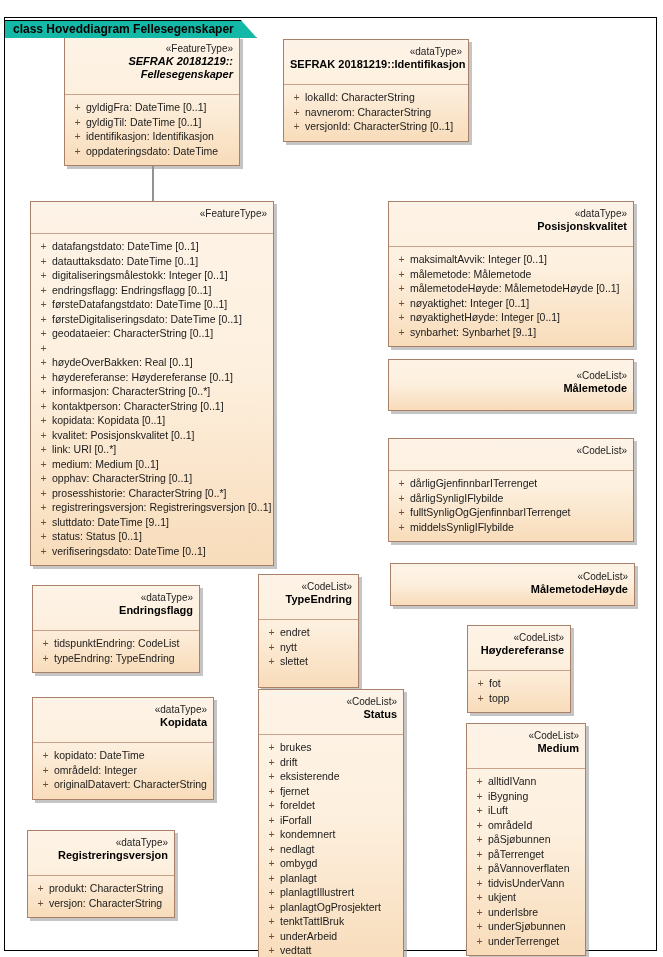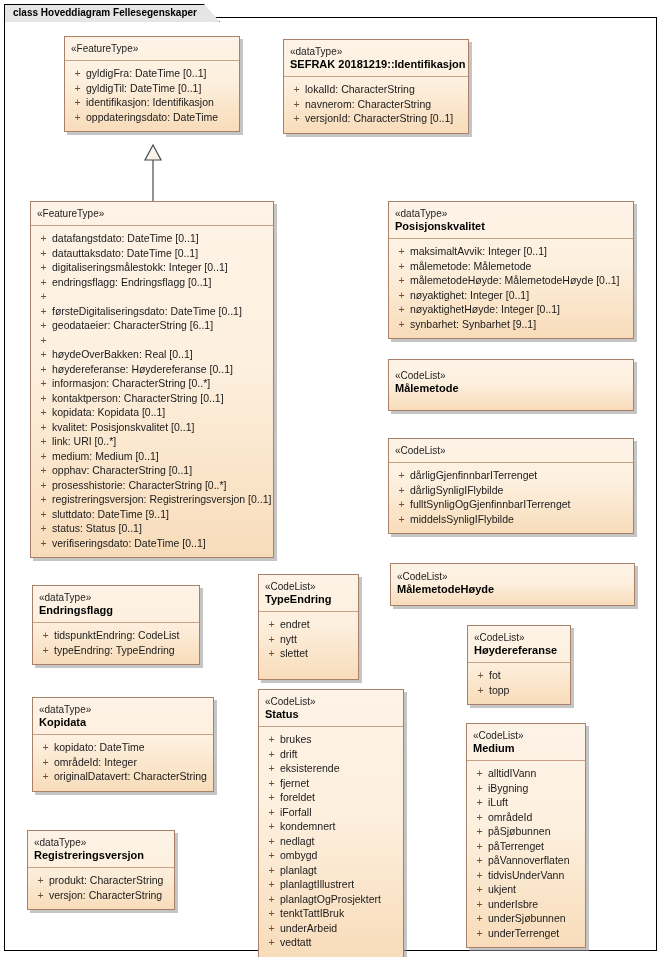--- a/index.html
+++ b/index.html
@@ -26,49 +26,49 @@
     width: 653px;
     height: 934px;
     border: 1.5px solid #000000;
     box-sizing: border-box;
     background: #ffffff;
   }
   
   .title-tab {
     position: absolute;
     left: 4px;
-    top: 4px;
+    top: 20px;
     height: 18px;
     box-sizing: border-box;
-    background: #e5e5e5;
+    background: #14b8a6;
     border: 1.5px solid #000000;
     border-bottom: none;
     padding: 0 22px 0 8px;
     line-height: 16px;
-    font-size: 10px;
+    font-size: 12px;
     font-weight: bold;
     color: #000000;
     white-space: nowrap;
     clip-path: polygon(0 0, calc(100% - 16px) 0, 100% 100%, 0 100%);
     z-index: 5;
   }
 
   
   .uml {
     position: absolute;
     box-sizing: border-box;
     border: 1px solid #a9806a;
     background: linear-gradient(to bottom, #fdf3e6 0%, #fdf0df 45%, #f8dcba 100%);
     box-shadow: 3px 3px 0 0 rgba(150,150,150,0.55);
     font-size: 10.5px;
     color: #1a1a1a;
   }
   .uml .hdr {
-    padding: 5px 6px 5px 6px;
-    text-align: left;
+    padding: 5px 6px 13px 6px;
+    text-align: right;
     line-height: 13px;
     border-bottom: 1px solid #c9a289;
   }
   .uml.no-body .hdr { border-bottom: none; }
   .uml .stereo {
     font-size: 10px;
     color: #222;
     white-space: nowrap;
   }
   .uml .cname {
@@ -113,20 +113,24 @@
   <div>
     <svg class="gen-tri" width="30" height="60" viewBox="0 0 30 60" style="left:138px; top:143px;">
       <polygon points="15,2 23,17 7,17" fill="#faf4ec" stroke="#4a4a4a" stroke-width="1.2"></polygon>
       <line x1="15" y1="17" x2="15" y2="58" stroke="#4a4a4a" stroke-width="1.2"></line>
     </svg>
   </div>
 
   <div class="uml" style="left:64px; top:36px; width:176px;">
     <div class="hdr">
       <div class="stereo">«FeatureType»</div>
+      <div class="cname italic multiline">
+        <div>SEFRAK 20181219::</div>
+        <div>Fellesegenskaper</div>
+      </div>
     </div>
     <div class="body">
       <div class="attr">
           <span class="vis">+</span>
           <span class="txt">gyldigFra: DateTime [0..1]</span>
         </div>
       <div class="attr">
           <span class="vis">+</span>
           <span class="txt">gyldigTil: DateTime [0..1]</span>
         </div>
@@ -178,28 +182,29 @@
         <div class="attr">
           <span class="vis">+</span>
           <span class="txt">digitaliseringsmålestokk: Integer [0..1]</span>
         </div>
         <div class="attr">
           <span class="vis">+</span>
           <span class="txt">endringsflagg: Endringsflagg [0..1]</span>
         </div>
         <div class="attr">
           <span class="vis">+</span>
+          <span class="txt">førsteDatafangstdato: DateTime [0..1]</span>
         </div>
         <div class="attr">
           <span class="vis">+</span>
           <span class="txt">førsteDigitaliseringsdato: DateTime [0..1]</span>
         </div>
         <div class="attr">
           <span class="vis">+</span>
-          <span class="txt">geodataeier: CharacterString [6..1]</span>
+          <span class="txt">geodataeier: CharacterString [0..1]</span>
         </div>
         <div class="attr">
           <span class="vis">+</span>
         </div>
         <div class="attr">
           <span class="vis">+</span>
           <span class="txt">høydeOverBakken: Real [0..1]</span>
         </div>
         <div class="attr">
           <span class="vis">+</span>

